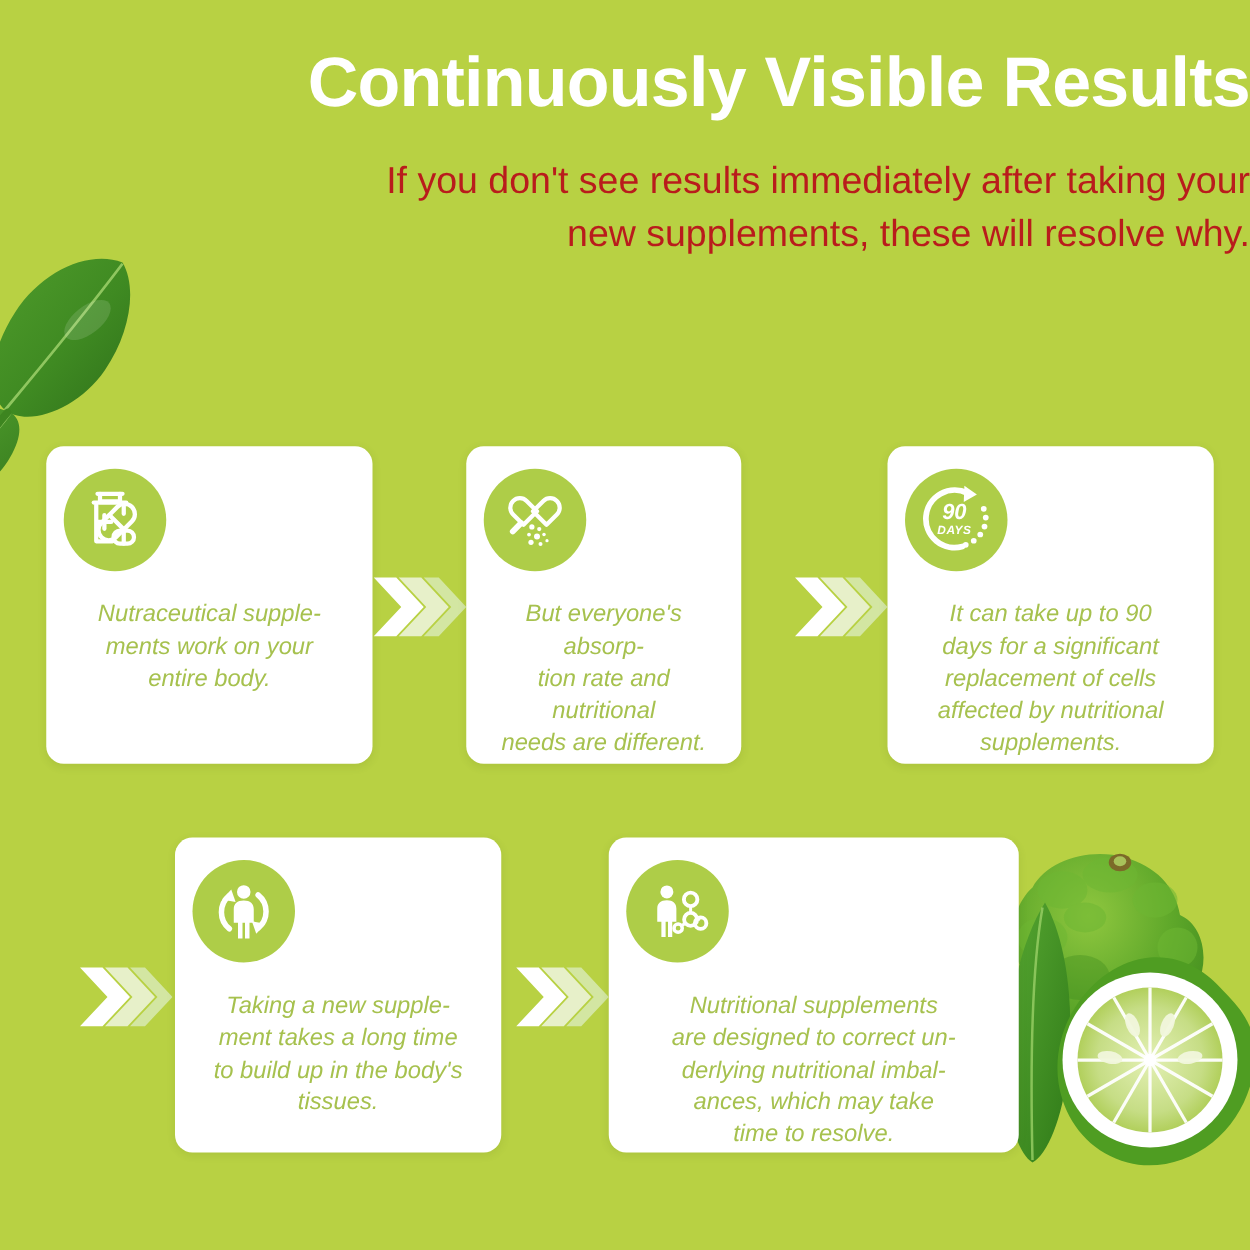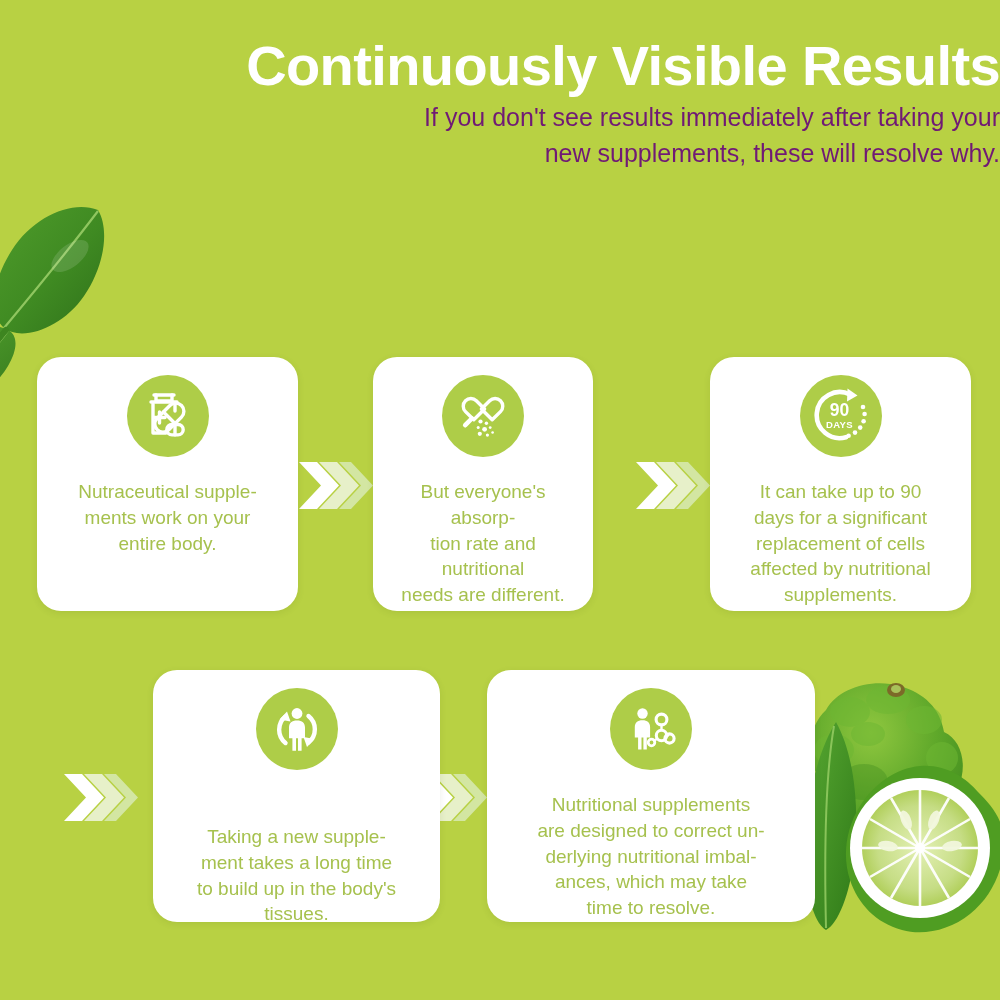--- a/index.html
+++ b/index.html
@@ -41,37 +41,38 @@
   }
   .title-line {
     color: #ffffff;
     font-weight: bold;
     font-size: 56px;
     line-height: 1.22;
     letter-spacing: -0.6px;
     white-space: nowrap;
   }
   #subtitle {
-    color: #701a75;
-    font-size: 25px;
+    margin-top: 24px;
+    color: #b91c1c;
+    font-size: 30px;
     line-height: 1.42;
     font-weight: 400;
   }
 
   
   .card {
     position: absolute;
     background: #ffffff;
-    border-radius: 24px;
+    border-radius: 14px;
     box-shadow: 0 2px 7px rgba(60,80,10,0.10);
     z-index: 3;
     display: flex;
     flex-direction: column;
-    align-items: center;
     padding: 18px 14px 14px 14px;
+    font-style: italic;
   }
 
   .icon-badge {
     width: 82px;
     height: 82px;
     border-radius: 50%;
     background: #aecd48;
     display: flex;
     align-items: center;
     justify-content: center;
@@ -86,21 +87,21 @@
     line-height: 1.36;
     text-align: center;
     width: 100%;
   }
 
   
   #card-1 { left: 37px;  top: 357px; width: 261px; height: 254px; }
   #card-2 { left: 373px; top: 357px; width: 220px; height: 254px; }
   #card-3 { left: 710px; top: 357px; width: 261px; height: 254px; }
   
-  #card-4 { left: 153px; top: 670px; width: 287px; height: 252px; gap: 32px; }
+  #card-4 { left: 140px; top: 670px; width: 261px; height: 252px; }
   #card-5 { left: 487px; top: 670px; width: 328px; height: 252px; }
 
   
   .connector {
     position: absolute;
     z-index: 2;
     display: block;
   }
   #connector-1 { left: 297px; top: 458px; }
   #connector-2 { left: 634px; top: 458px; }

